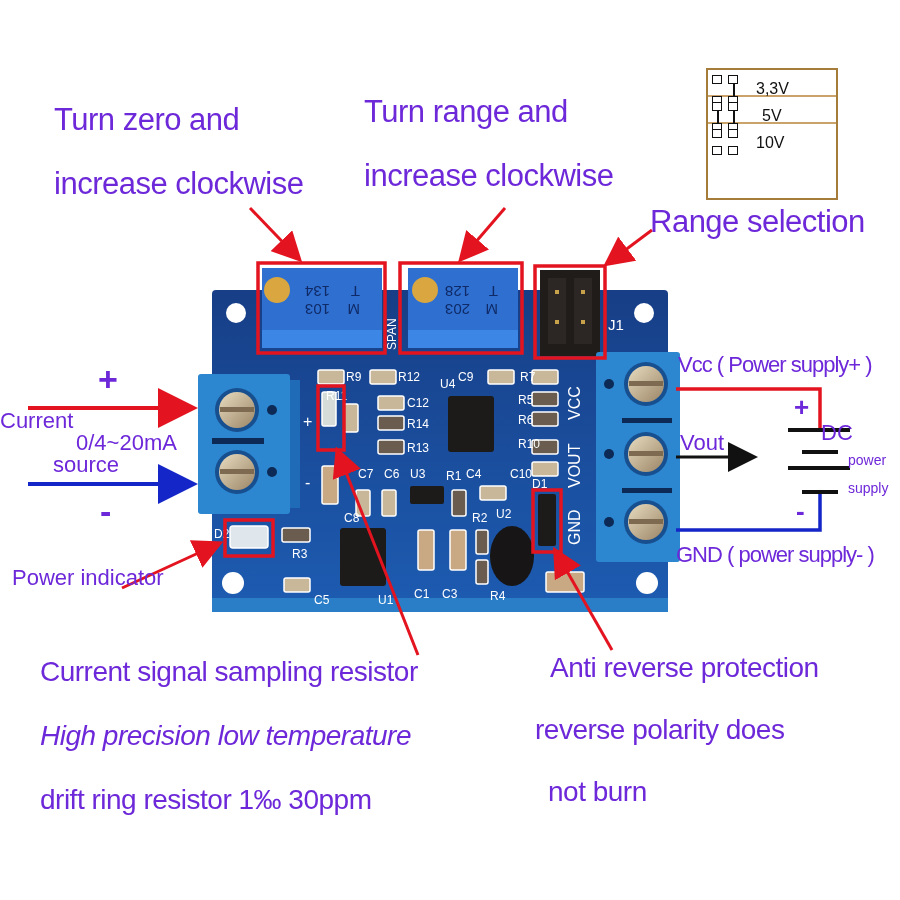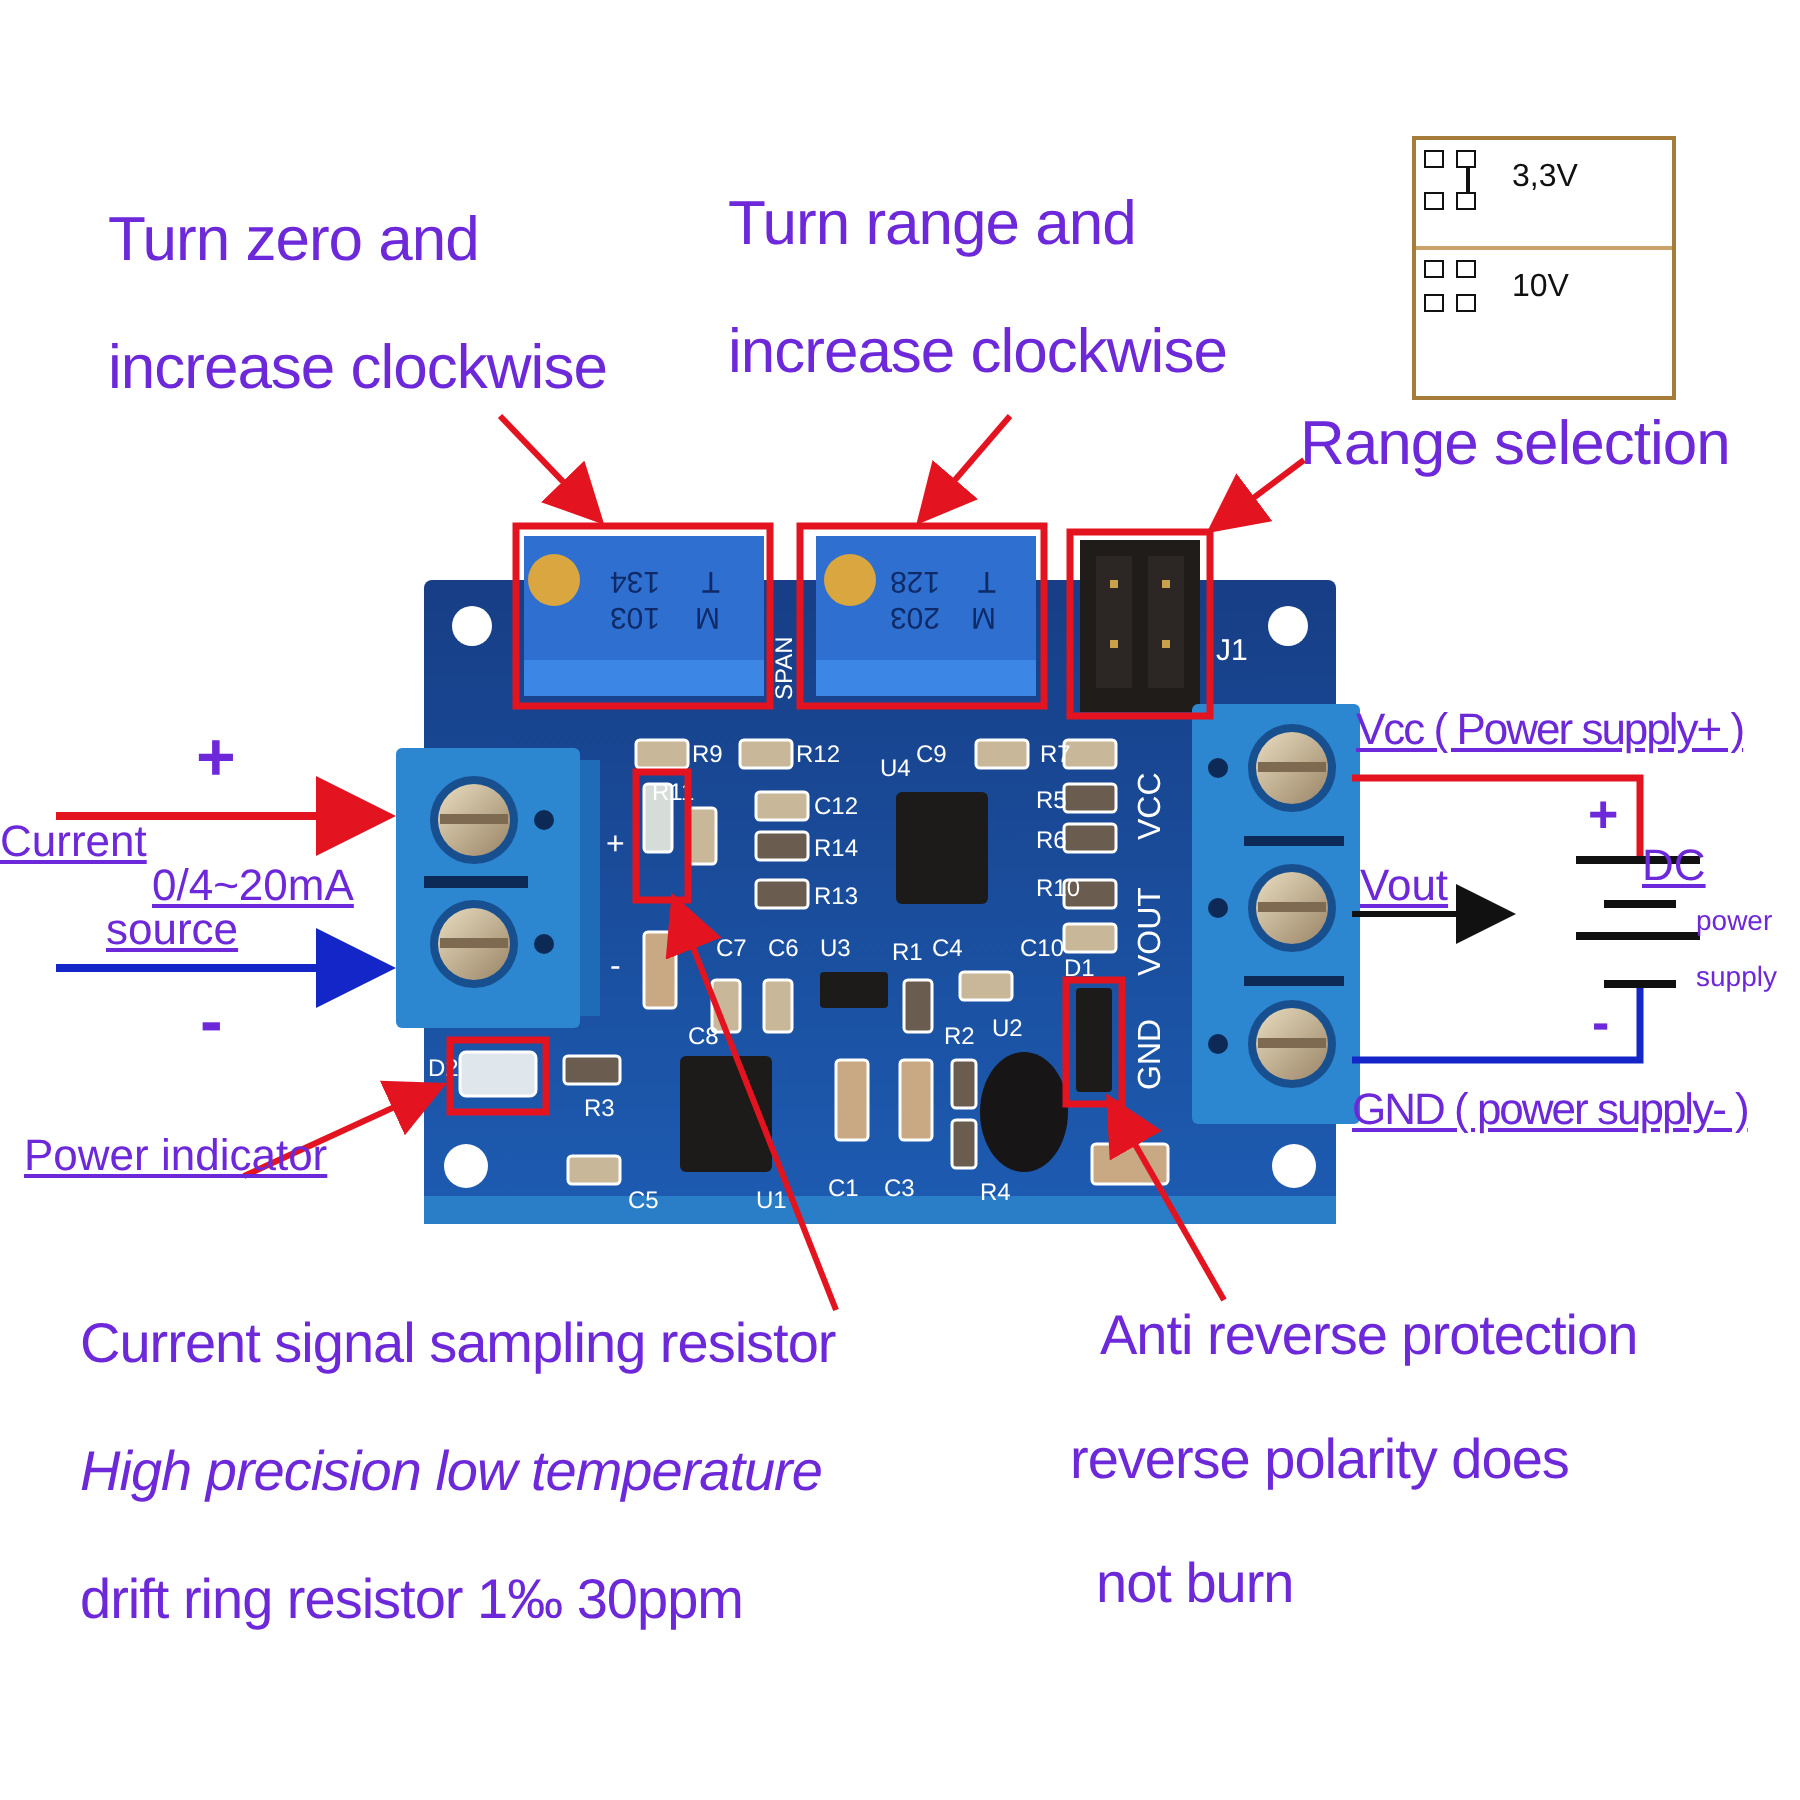--- a/index.html
+++ b/index.html
@@ -1,27 +1,27 @@
 <!DOCTYPE html>
 <html><head>
 <meta charset="utf-8">
 <style>
   html, body { margin:0; padding:0; }
   body { width:900px; height:900px; position:relative; background:#ffffff; overflow:hidden;
          font-family:"Liberation Sans", sans-serif; }
   .lbl { position:absolute; color:#6d28d9; font-family:"Liberation Sans", sans-serif; white-space:nowrap; }
   .big { font-size:31px; letter-spacing:-0.5px; }
   .mid { font-size:28px; letter-spacing:-0.5px; }
-  .sm  { font-size:22px;text-decoration:underline; }
+  .sm  { font-size:22px; }
   svg { position:absolute; left:0; top:0; }
   .svgtxt { font-family:"Liberation Sans", sans-serif; }
   
   #legend { position:absolute; left:706px; top:68px; width:132px; height:132px;
             border:2px solid #a67c3a; background:#fff; box-sizing:border-box; }
-  #legend .row { height:55px; border-bottom:2px solid #c9a36a; position:relative; box-sizing:border-box; }
+  #legend .row { height:27px; border-bottom:2px solid #c9a36a; position:relative; box-sizing:border-box; }
   #legend .row:last-child { border-bottom:none; }
   #legend .rtxt { position:absolute; left:48px; top:10px; font-size:16px; color:#111; font-family:"Liberation Sans", sans-serif; }
   .pin { position:absolute; width:8px; height:7px; border:1.6px solid #111; background:#fff; }
   .jmp { position:absolute; width:2px; background:#111; }
 </style>
 </head>
 <body>
 
 <svg width="900" height="900" viewBox="0 0 900 900">
   <defs>
@@ -259,18 +259,27 @@
   <div class="row">
     <span class="pin" style="left:4px; top:5px;"></span>
     <span class="pin" style="left:4px; top:26px;"></span>
     <span class="pin" style="left:20px; top:5px;"></span>
     <span class="pin" style="left:20px; top:26px;"></span>
     <span class="jmp" style="left:25px; top:13px; height:13px;"></span>
     <span class="rtxt">3,3V</span>
   </div>
   <div class="row">
     <span class="pin" style="left:4px; top:5px;"></span>
+    <span class="pin" style="left:4px; top:26px;"></span>
+    <span class="pin" style="left:20px; top:5px;"></span>
+    <span class="pin" style="left:20px; top:26px;"></span>
+    <span class="jmp" style="left:9px; top:13px; height:13px;"></span>
+    <span class="jmp" style="left:25px; top:13px; height:13px;"></span>
+    <span class="rtxt" style="left:54px;">5V</span>
+  </div>
+  <div class="row">
+    <span class="pin" style="left:4px; top:5px;"></span>
     <span class="pin" style="left:4px; top:22px;"></span>
     <span class="pin" style="left:20px; top:5px;"></span>
     <span class="pin" style="left:20px; top:22px;"></span>
     <span class="rtxt">10V</span>
   </div>
 </div>
 
 </body></html>

